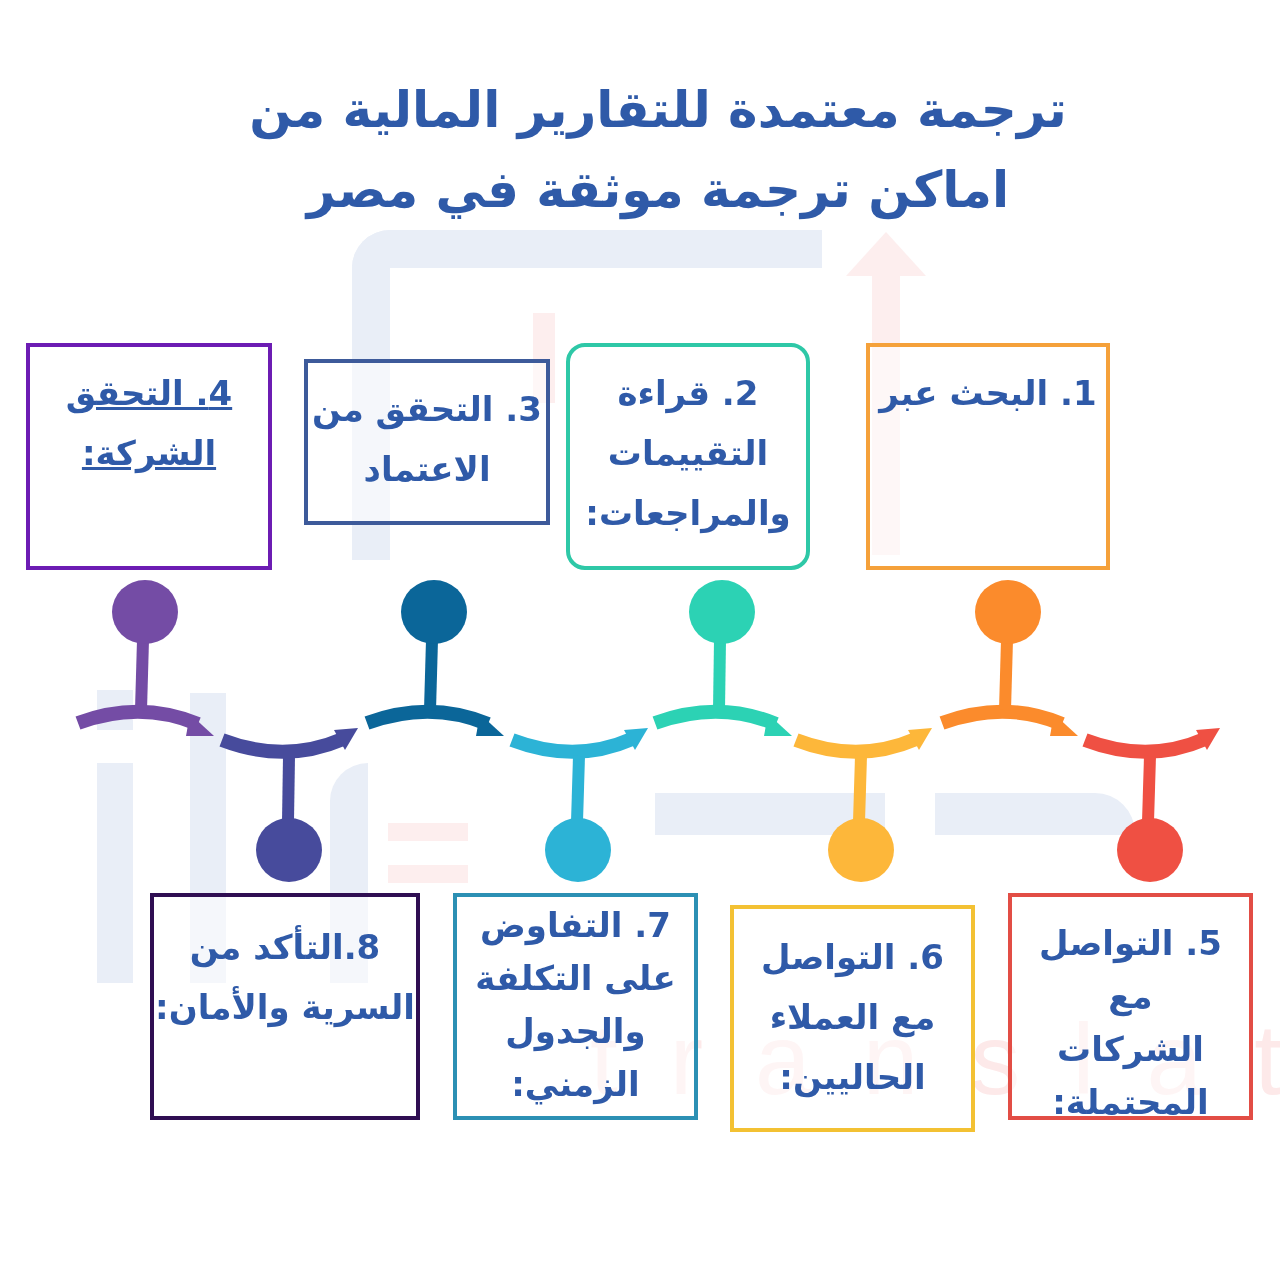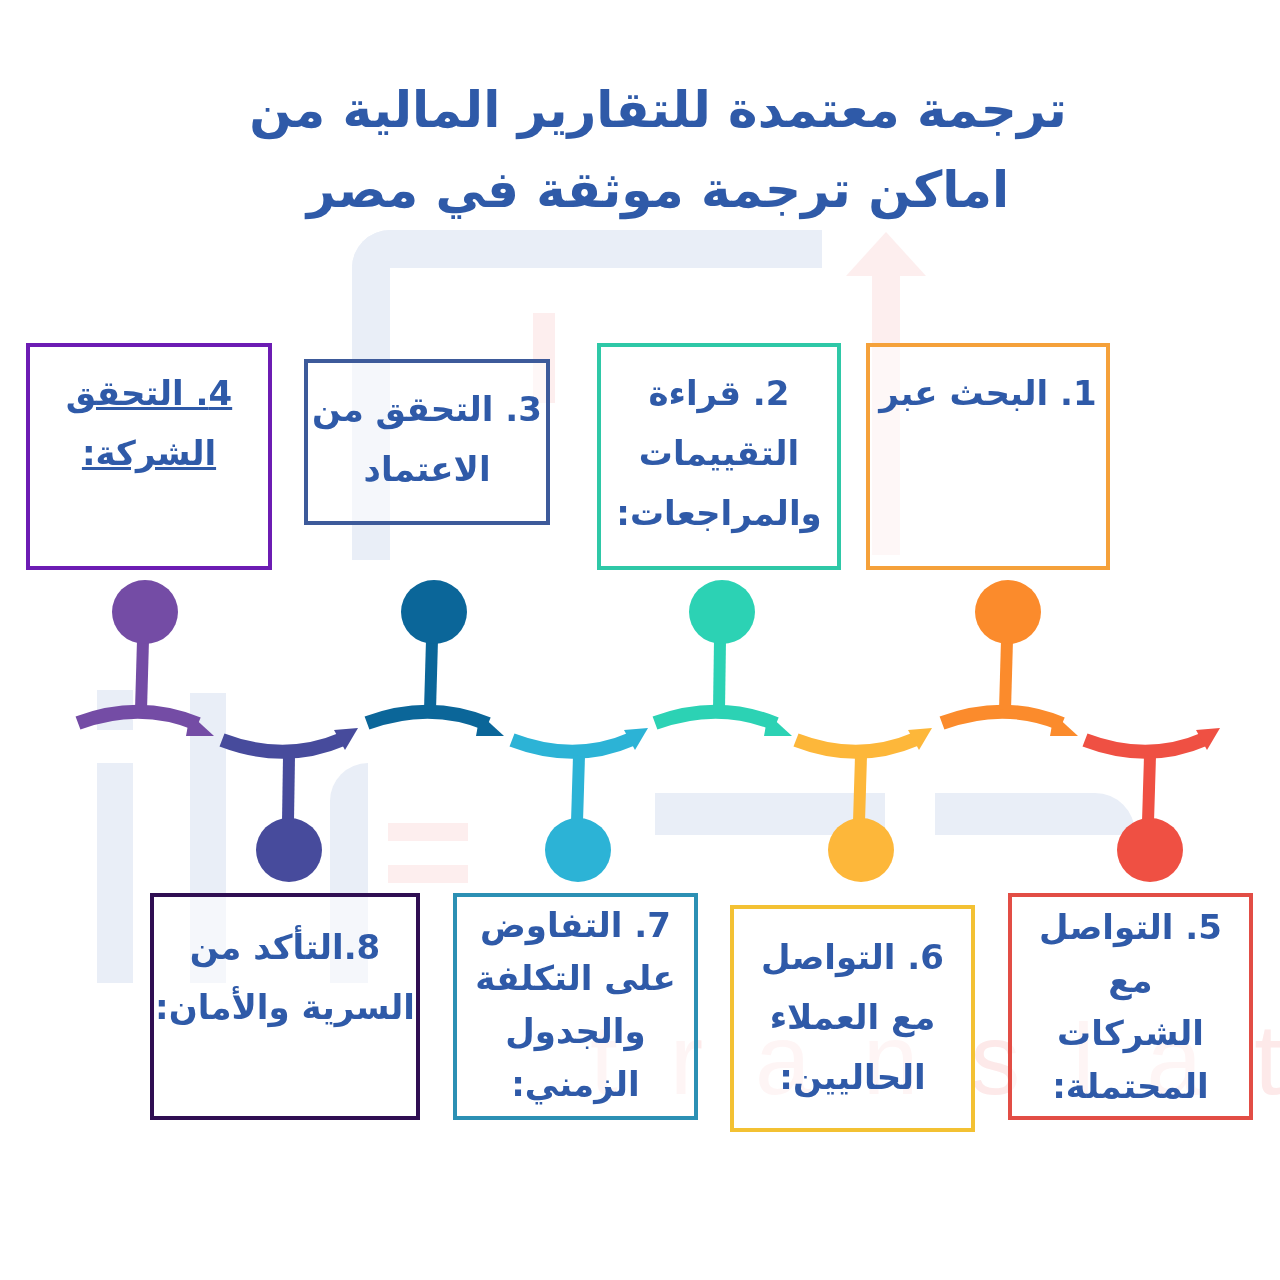--- a/index.html
+++ b/index.html
@@ -92,35 +92,35 @@
   <ellipse cx="1008" cy="612" rx="33" ry="32" fill="#fb8b2c"></ellipse>
   <ellipse cx="289" cy="850" rx="33" ry="32" fill="#474b9c"></ellipse>
   <ellipse cx="578" cy="850" rx="33" ry="32" fill="#2cb3d6"></ellipse>
   <ellipse cx="861" cy="850" rx="33" ry="32" fill="#fdb73a"></ellipse>
   <ellipse cx="1150" cy="850" rx="33" ry="32" fill="#ef5043"></ellipse>
 </svg>
 
 <div class="box" style="left:866px;top:343px;width:244px;height:227px;border-color:#f5a13a;">
   <span class="ln">1. البحث عبر</span>
 </div>
-<div class="box" style="left:597px;top:343px;width:244px;height:227px;border-color:#2ec8a7;">
+<div class="box" style="left:566px;top:343px;width:244px;height:227px;border-color:#2ec8a7;border-radius:19px;">
   <span class="ln">2.   قراءة</span>
   <span class="ln">التقييمات</span>
   <span class="ln">والمراجعات:</span>
 </div>
 <div class="box" style="left:304px;top:343px;width:246px;height:166px;border-color:#3d5a9a;margin-top:16px;">
   <span class="ln">3.  التحقق من</span>
   <span class="ln">الاعتماد</span>
 </div>
 <div class="box" style="left:26px;top:343px;width:246px;height:227px;border-color:#6c1cb3;text-decoration:underline;">
   <span class="ln">4.   التحقق</span>
   <span class="ln">الشركة:</span>
 </div>
 
-<div class="box" style="left:1008px;top:893px;width:245px;height:227px;border-color:#e24d45;padding-top:4px;line-height:53px;">
+<div class="box" style="left:1008px;top:893px;width:245px;height:227px;border-color:#e24d45;padding-top:20px;line-height:53px;">
   <span class="ln">5.   التواصل</span>
   <span class="ln">مع</span>
   <span class="ln">الشركات</span>
   <span class="ln">المحتملة:</span>
 </div>
 <div class="box" style="left:730px;top:893px;width:245px;height:227px;border-color:#f3c133;padding-top:18px;margin-top:12px;">
   <span class="ln">6.   التواصل</span>
   <span class="ln">مع العملاء</span>
   <span class="ln">الحاليين:</span>
 </div>

